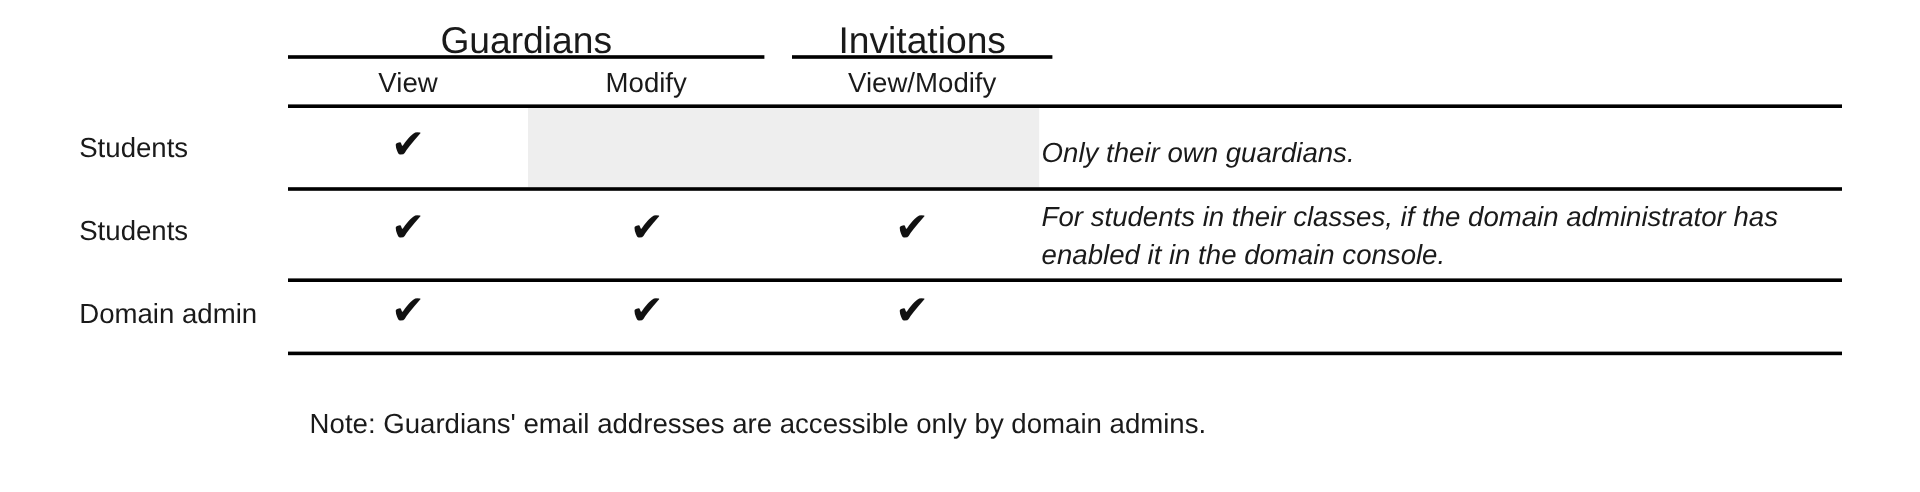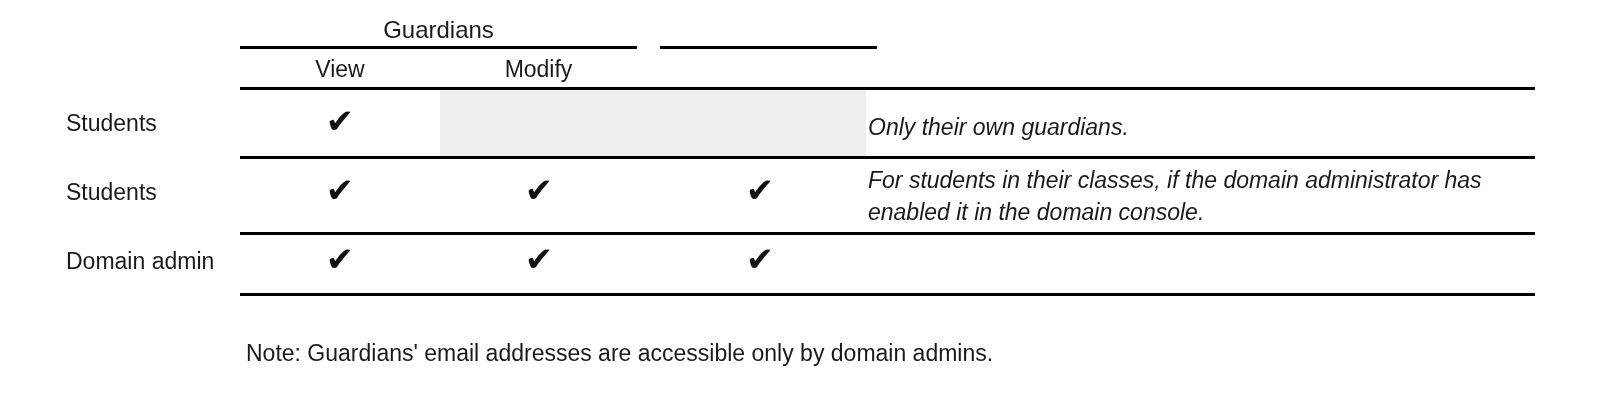--- a/index.html
+++ b/index.html
@@ -30,21 +30,21 @@
     background: #000000;
   }
   .cell-text {
     position: absolute;
     white-space: pre;
     line-height: 1.0;
   }
 
   
   .group-head {
-    font-size: 24px;
+    font-size: 31px;
     color: #1a1a1a;
     text-align: center;
   }
   #group-guardians { left: 240px; top: 18px; width: 397px; }
   #group-invitations { left: 660px; top: 18px; width: 217px; }
 
   #rule-guardians { left: 240px; top: 46px; width: 397px; height: 3px; }
   #rule-invitations { left: 660px; top: 46px; width: 217px; height: 3px; }
 
   
@@ -113,43 +113,45 @@
     color: #1a1a1a;
     font-style: italic;
   }
   #desc-students { top: 111px; }
   #desc-teachers { top: 164px; }
   #desc-domainadmin { top: 249px; }
 
   
   #table-note {
     position: absolute;
-    left: 246px;
+    left: 258px;
     top: 340px;
     font-size: 23px;
     color: #1a1a1a;
     white-space: pre;
     text-align: right;
   }
 </style>
 </head>
 <body>
 
 <div id="permissions-table">
 
   <div class="cell-text group-head" id="group-guardians">Guardians</div>
 
+  <div class="cell-text group-head" id="group-invitations">Invitations</div>
 
   <div class="rule" id="rule-guardians"></div>
   <div class="rule" id="rule-invitations"></div>
 
   <div class="cell-text sub-head" id="sub-modify">Modify</div>
 
   <div class="cell-text sub-head" id="sub-view">View</div>
 
+  <div class="cell-text sub-head" id="sub-viewmodify">View/Modify</div>
 
   <div class="rule rule-full" id="rule-head-bottom"></div>
 
   <div id="shaded-students"></div>
 
   <div class="cell-text row-label" id="label-students">Students</div>
 
   <div class="check col-view row1">✔</div>
 
   <div class="check col-modify row1"></div>

